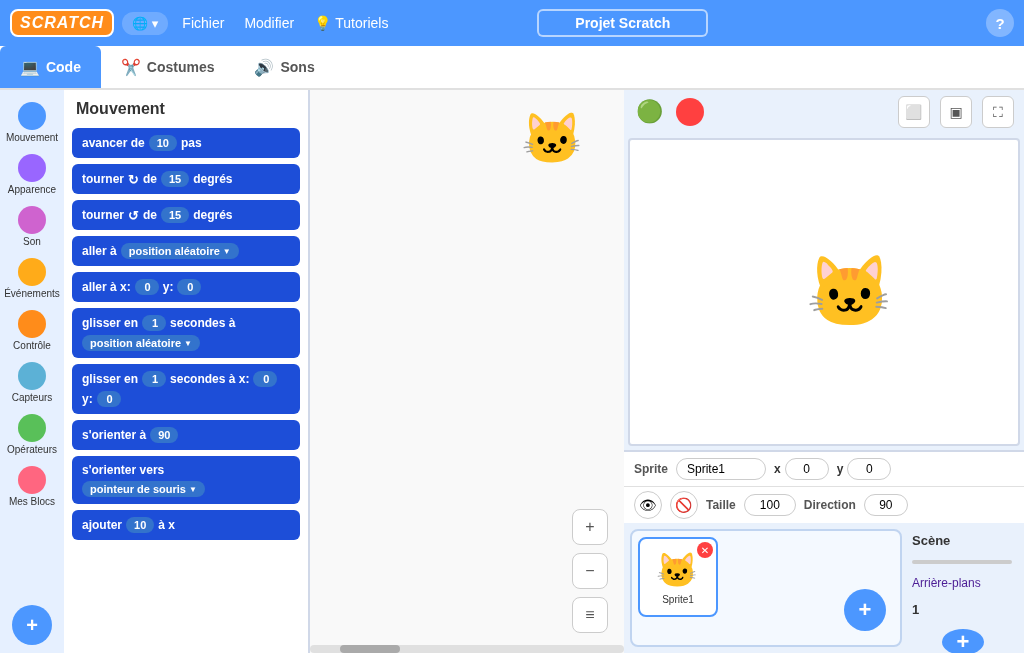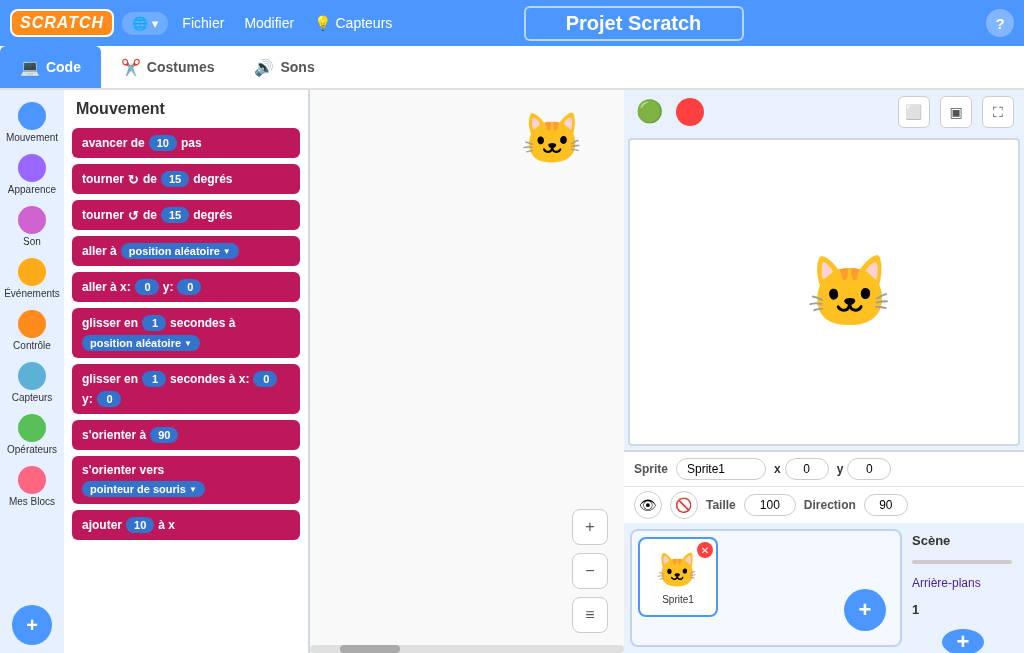--- a/index.html
+++ b/index.html
@@ -49,25 +49,25 @@
     .nav-link.light-bulb {
       display: flex;
       align-items: center;
       gap: 4px;
     }
     .project-title-input {
       background: #4c97ff;
       border: 2px solid rgba(255,255,255,0.6);
       border-radius: 6px;
       color: white;
-      font-size: 20px;
+      font-size: 14px;
       padding: 4px 12px;
       margin-left: auto;
       margin-right: auto;
-      width: 220px;
+      width: 171px;
       text-align: center;
       font-weight: 600;
     }
     .help-btn {
       margin-left: auto;
       background: rgba(255,255,255,0.3);
       border: none;
       border-radius: 50%;
       width: 28px;
       height: 28px;
@@ -200,21 +200,21 @@
       margin-bottom: 6px;
       font-size: 12px;
       font-weight: 600;
       color: white;
       display: flex;
       align-items: center;
       gap: 4px;
       cursor: pointer;
       flex-wrap: wrap;
     }
-    .block-blue { background: #be185d; }
+    .block-blue { background: #1d4ed8; }
     .block-input {
       background: #3373cc;
       border-radius: 12px;
       padding: 2px 8px;
       color: white;
       font-size: 11px;
       min-width: 24px;
       text-align: right;
     }
     .block-dropdown {
@@ -471,21 +471,21 @@
     }
   </style>
 </head>
 <body>
 
 <div class="top-nav">
   <div class="scratch-logo">SCRATCH</div>
   <button class="globe-btn">🌐 ▾</button>
   <button class="nav-link">Fichier</button>
   <button class="nav-link">Modifier</button>
-  <button class="nav-link light-bulb">💡 Capteurs</button>
+  <button class="nav-link light-bulb">💡 Tutoriels</button>
   <input class="project-title-input" type="text" value="Projet Scratch" style="">
   <button class="help-btn">?</button>
 </div>
 
 <div class="tabs-row">
   <div class="tab active">
     <span class="tab-icon">💻</span>
     <span>Code</span>
   </div>
   <div class="tab">

